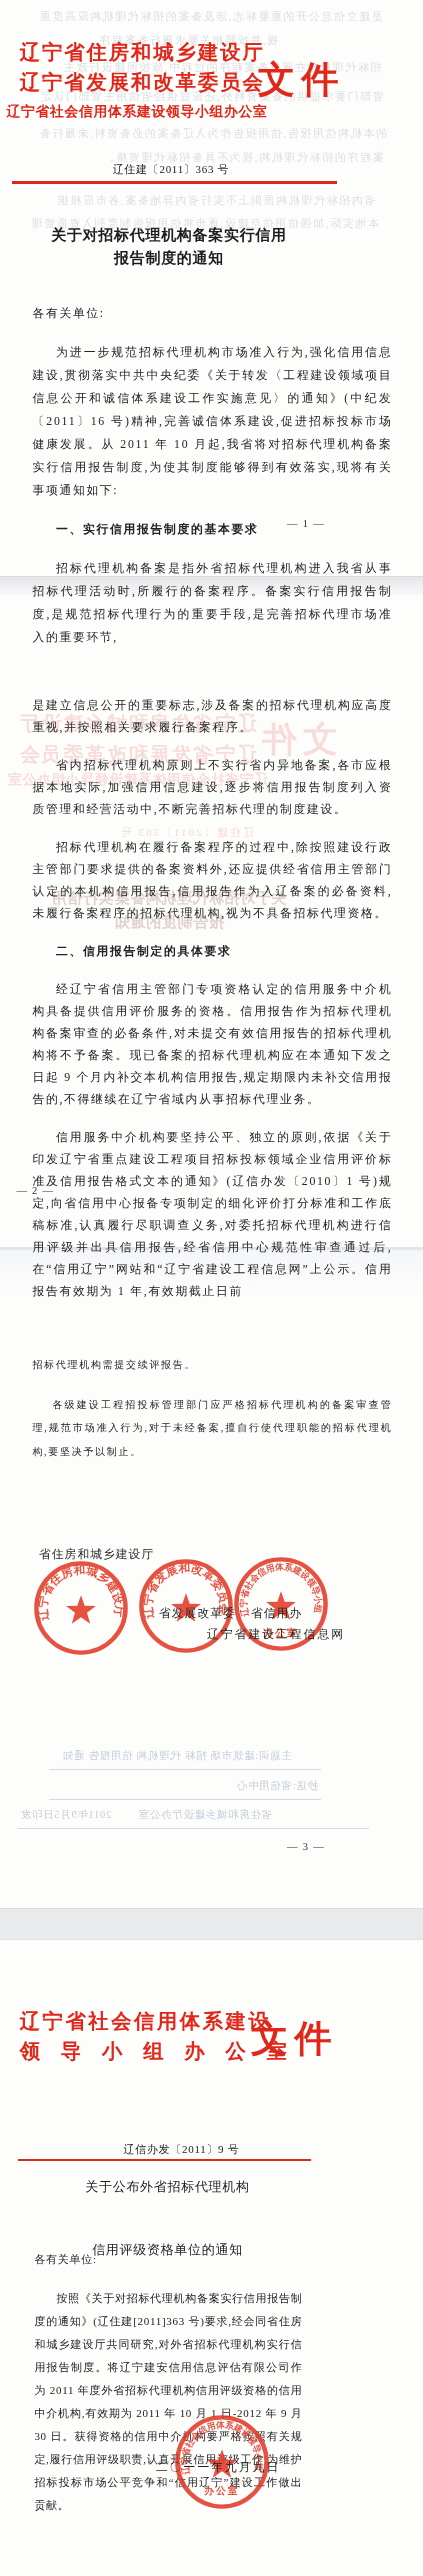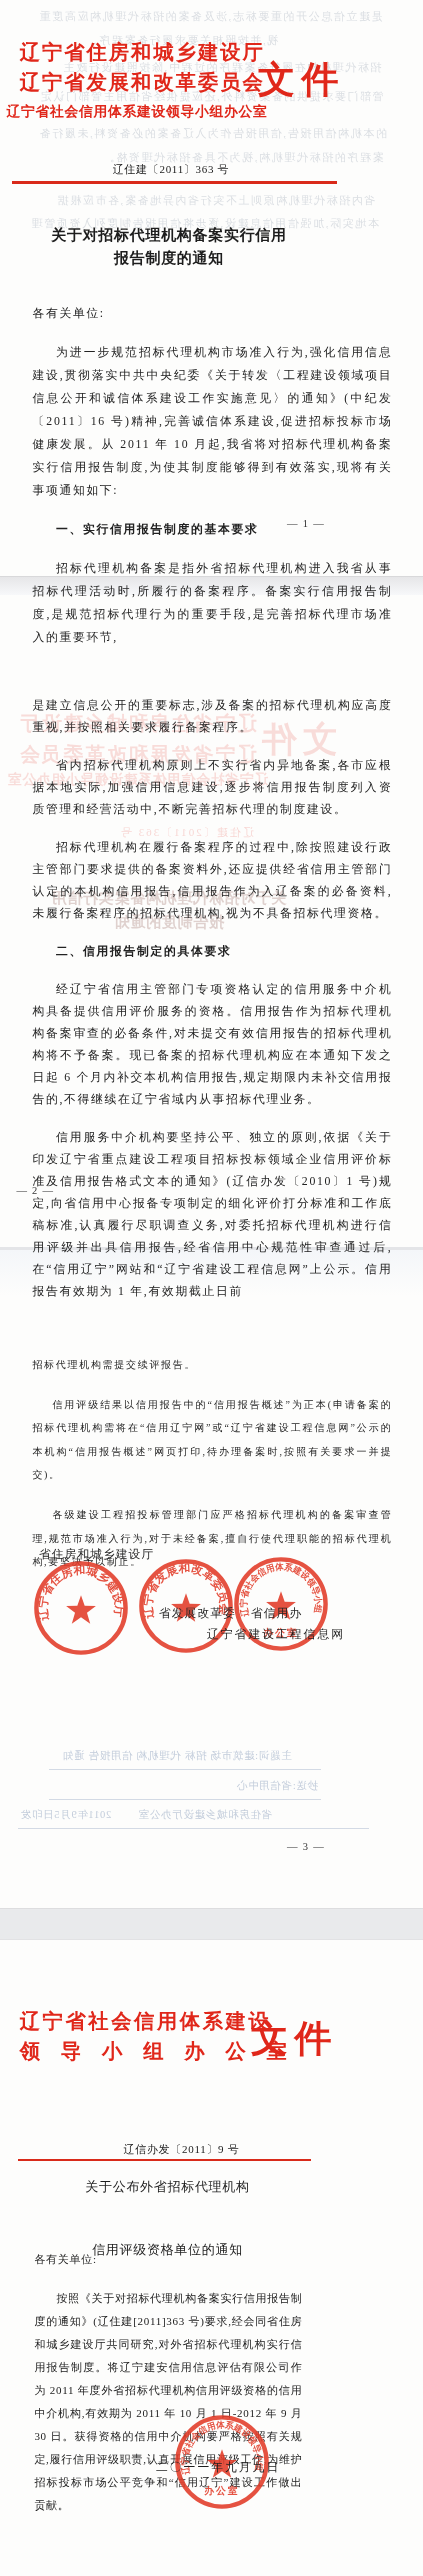--- a/index.html
+++ b/index.html
@@ -89,31 +89,30 @@
   <div class="ghost gred gsub" style="top:771px;left:6.6px;">辽宁省社会信用体系建设领导小组办公室</div>
   <div class="ghost gred gdoc" style="top:825px;left:119px;">辽住建〔2011〕363 号</div>
   <div class="ghost gtitle" style="top:889px;left:51px;">关于对招标代理机构备案实行信用</div>
   <div class="ghost gtitle" style="top:913px;left:114px;">报告制度的通知</div>
 
   <div class="abs flow body-p2 z2" style="top:678px;left:16.4px;width:392px;">
     <p>是建立信息公开的重要标志,涉及备案的招标代理机构应高度重视,并按照相关要求履行备案程序。</p>
     <p class="indent">省内招标代理机构原则上不实行省内异地备案,各市应根据本地实际,加强信用信息建设,逐步将信用报告制度列入资质管理和经营活动中,不断完善招标代理的制度建设。</p>
     <p class="indent">招标代理机构在履行备案程序的过程中,除按照建设行政主管部门要求提供的备案资料外,还应提供经省信用主管部门认定的本机构信用报告,信用报告作为入辽备案的必备资料,未履行备案程序的招标代理机构,视为不具备招标代理资格。</p>
     <p class="sect">二、信用报告制定的具体要求</p>
-    <p class="indent">经辽宁省信用主管部门专项资格认定的信用服务中介机构具备提供信用评价服务的资格。信用报告作为招标代理机构备案审查的必备条件,对未提交有效信用报告的招标代理机构将不予备案。现已备案的招标代理机构应在本通知下发之日起 6 个月内补交本机构信用报告,规定期限内未补交信用报告的,不得继续在辽宁省域内从事招标代理业务。</p>
+    <p class="indent">经辽宁省信用主管部门专项资格认定的信用服务中介机构具备提供信用评价服务的资格。信用报告作为招标代理机构备案审查的必备条件,对未提交有效信用报告的招标代理机构将不予备案。现已备案的招标代理机构应在本通知下发之日起 9 个月内补交本机构信用报告,规定期限内未补交信用报告的,不得继续在辽宁省域内从事招标代理业务。</p>
     <p class="indent">信用服务中介机构要坚持公平、独立的原则,依据《关于印发辽宁省重点建设工程项目招标投标领域企业信用评价标准及信用报告格式文本的通知》(辽信办发〔2010〕1 号)规定,向省信用中心报备专项制定的细化评价打分标准和工作底稿标准,认真履行尽职调查义务,对委托招标代理机构进行信用评级并出具信用报告,经省信用中心规范性审查通过后,在“信用辽宁”网站和“辽宁省建设工程信息网”上公示。信用报告有效期为 1 年,有效期截止日前</p>
   </div>
   <div class="abs pageno z2" style="top:1185px;left:16.4px;">— 2 —</div>
 
   <div class="band sep2"></div>
   <div class="band sep2b"></div>
 
   <div class="abs flow body-p3 z2" style="top:1337px;left:16.4px;width:392px;">
     <p>招标代理机构需提交续评报告。</p>
-    <p class="indent">信用评级结果以信用报告中的“信用报告概述”为正本(申请备案的招标代理机构需将在“信用辽宁网”或“辽宁省建设工程信息网”公示的本机构“信用报告概述”网页打印,待办理备案时,按照有关要求一并提交)。</p>
     <p class="indent">各级建设工程招投标管理部门应严格招标代理机构的备案审查管理,规范市场准入行为,对于未经备案,擅自行使代理职能的招标代理机构,要坚决予以制止。</p>
   </div>
 
   <svg class="seal" style="left:32px;top:1559px;" width="98" height="98" viewBox="0 0 200 200">
     <circle cx="100" cy="100" r="91" fill="none" stroke="#e23b28" stroke-width="9"></circle>
     <path id="arc1" d="M 34.2,123.9 A 70,70 0 1 1 165.8,123.9" fill="none"></path>
     <text font-size="23" font-weight="bold" fill="#e23b28">
       <textPath href="#arc1" textLength="262" lengthAdjust="spacingAndGlyphs">辽宁省住房和城乡建设厅</textPath>
     </text>
     <polygon fill="#e23b28" points="100,74 92.5,95.6 69.6,96.1 87.8,109.9 81.2,131.9 100,118.8 118.8,131.9 112.2,109.9 130.4,96.1 107.5,95.6"></polygon>

